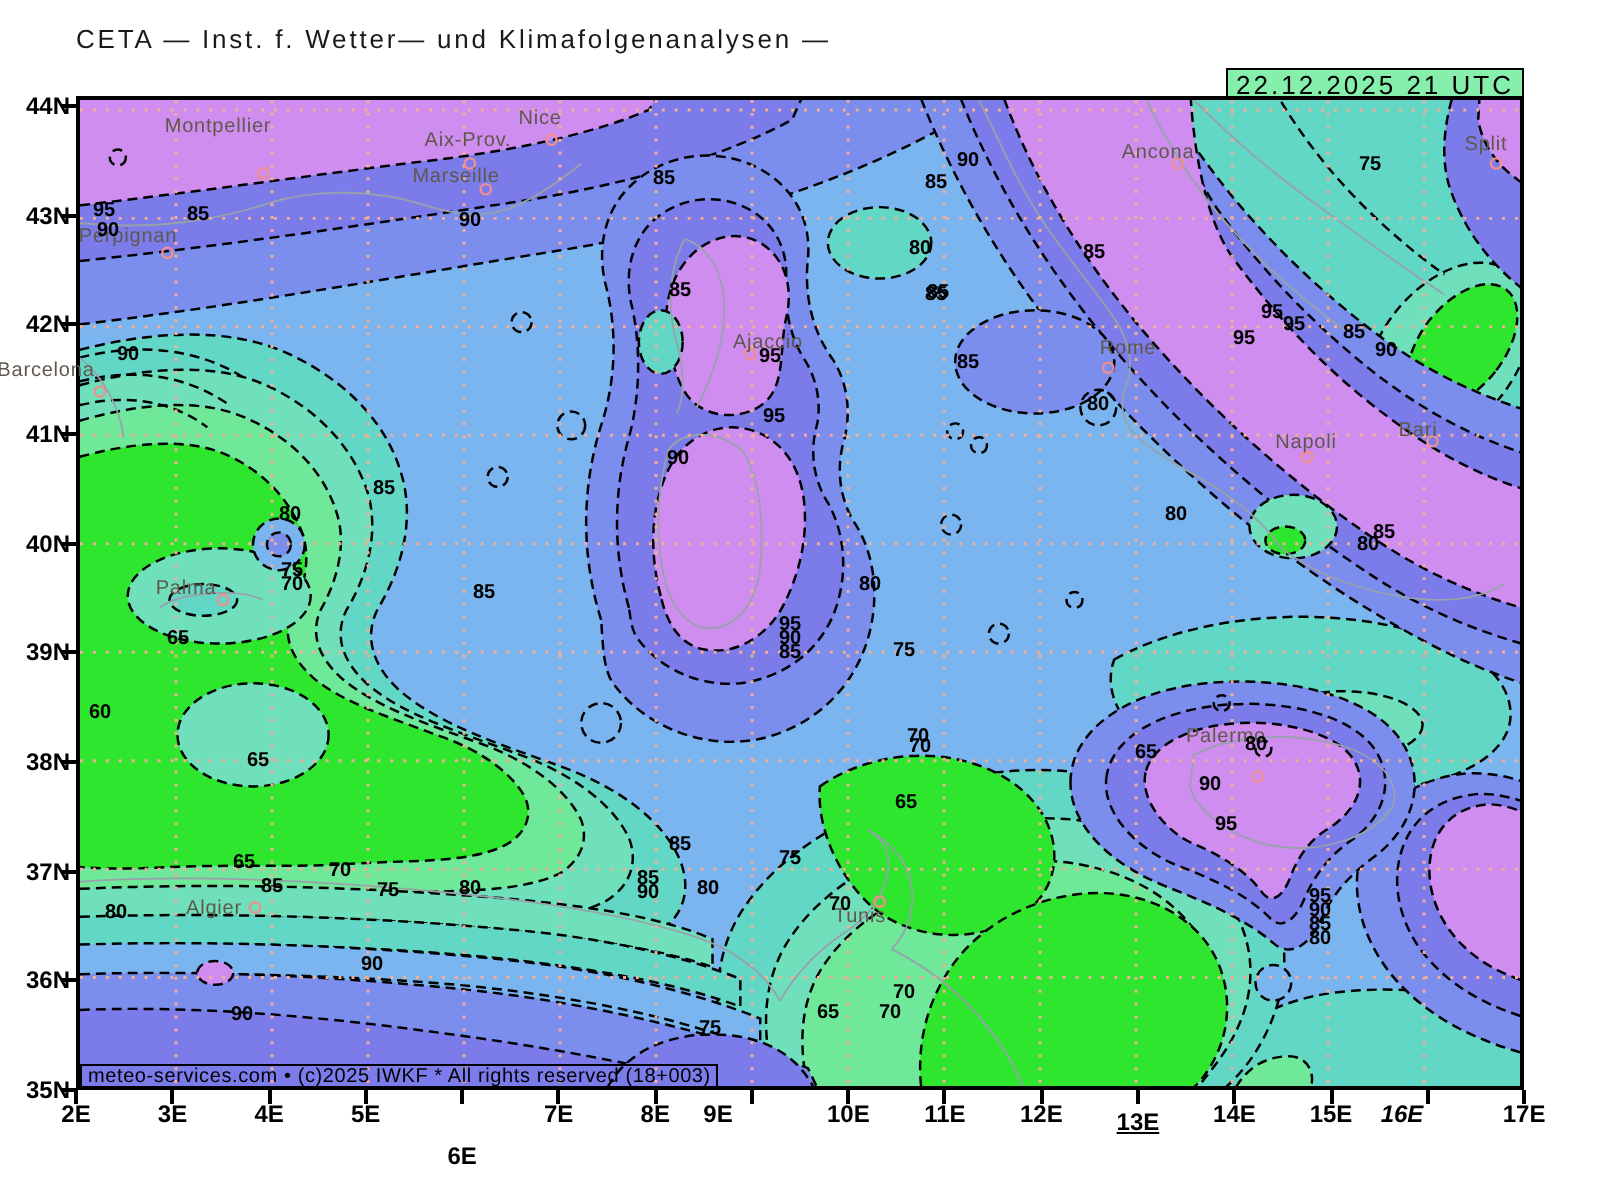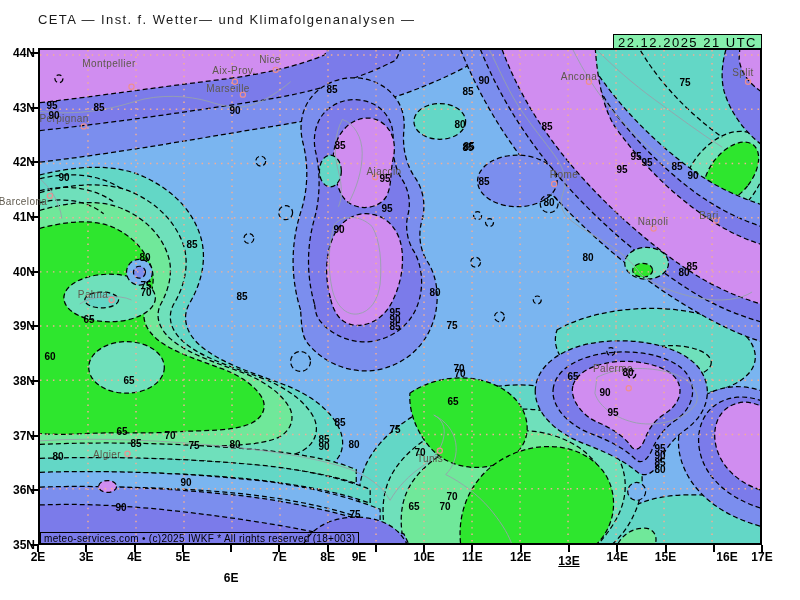--- a/index.html
+++ b/index.html
@@ -238,21 +238,21 @@
         <span class="clabel" style="left: 355px; top: 263px;">95</span>
         <span class="clabel" style="left: 355px; top: 270px;">90</span>
         <span class="clabel" style="left: 355px; top: 277px;">85</span>
         <span class="clabel" style="left: 652px; top: 217px;">85</span>
         <span class="clabel" style="left: 644px; top: 223px;">80</span>
         <span class="city" style="left: 69px; top: 14px;">Montpellier</span>
         <span class="city" style="left: 230px; top: 10px;">Nice</span>
         <span class="city" style="left: 194px; top: 21px;">Aix-Prov.</span>
         <span class="city" style="left: 188px; top: 39px;">Marseille</span>
         <span class="city" style="left: 24px; top: 69px;">Perpignan</span>
-        <span class="city" style="left: -17px; top: 152px; text-align: center;">Barcelona</span>
+        <span class="city" style="left: -17px; top: 136px; text-align: center;">Barcelona</span>
         <span class="city" style="left: 53px; top: 245px;">Palma</span>
         <span class="city" style="left: 344px; top: 122px;">Ajaccio</span>
         <span class="city" style="left: 524px; top: 125px;">Rome</span>
         <span class="city" style="left: 539px; top: 27px;">Ancona</span>
         <span class="city" style="left: 703px; top: 23px;">Split</span>
         <span class="city" style="left: 613px; top: 172px;">Napoli</span>
         <span class="city" style="left: 669px; top: 166px;">Bari</span>
         <span class="city" style="left: 573px; top: 319px;">Palermo</span>
         <span class="city" style="left: 390px; top: 409px;">Tunis</span>
         <span class="city" style="left: 67px; top: 405px;">Algier</span>
@@ -301,21 +301,21 @@
       <span class="lonlab" style="left: 455.43px; top: 551px;">11E</span>
       <div class="tick" style="left: 471.43px; top: 545px; width: 2px; height: 7px;"></div>
       <span class="lonlab" style="left: 503.7px; top: 551px;">12E</span>
       <div class="tick" style="left: 519.7px; top: 545px; width: 2px; height: 7px;"></div>
       <span class="lonlab" style="left: 551.97px; top: 555px; text-decoration: underline;">13E</span>
       <div class="tick" style="left: 567.97px; top: 545px; width: 2px; height: 7px;"></div>
       <span class="lonlab" style="left: 600.24px; top: 551px;">14E</span>
       <div class="tick" style="left: 616.24px; top: 545px; width: 2px; height: 7px;"></div>
       <span class="lonlab" style="left: 648.51px; top: 551px; text-align: center;">15E</span>
       <div class="tick" style="left: 664.51px; top: 545px; width: 2px; height: 7px;"></div>
-      <span class="lonlab" style="left: 710px; top: 551px;">16E</span>
+      <span class="lonlab" style="left: 684px; top: 551px; font-style: italic;">16E</span>
       <div class="tick" style="left: 712.78px; top: 545px; width: 2px; height: 7px;"></div>
       <span class="lonlab" style="left: 745.05px; top: 551px;">17E</span>
       <div class="tick" style="left: 761.05px; top: 545px; width: 2px; height: 7px;"></div>
     </div>
 
   <div class="copyright">meteo-services.com • (c)2025 IWKF * All rights reserved (18+003)</div>
 
 </div>
 
 </body></html>

